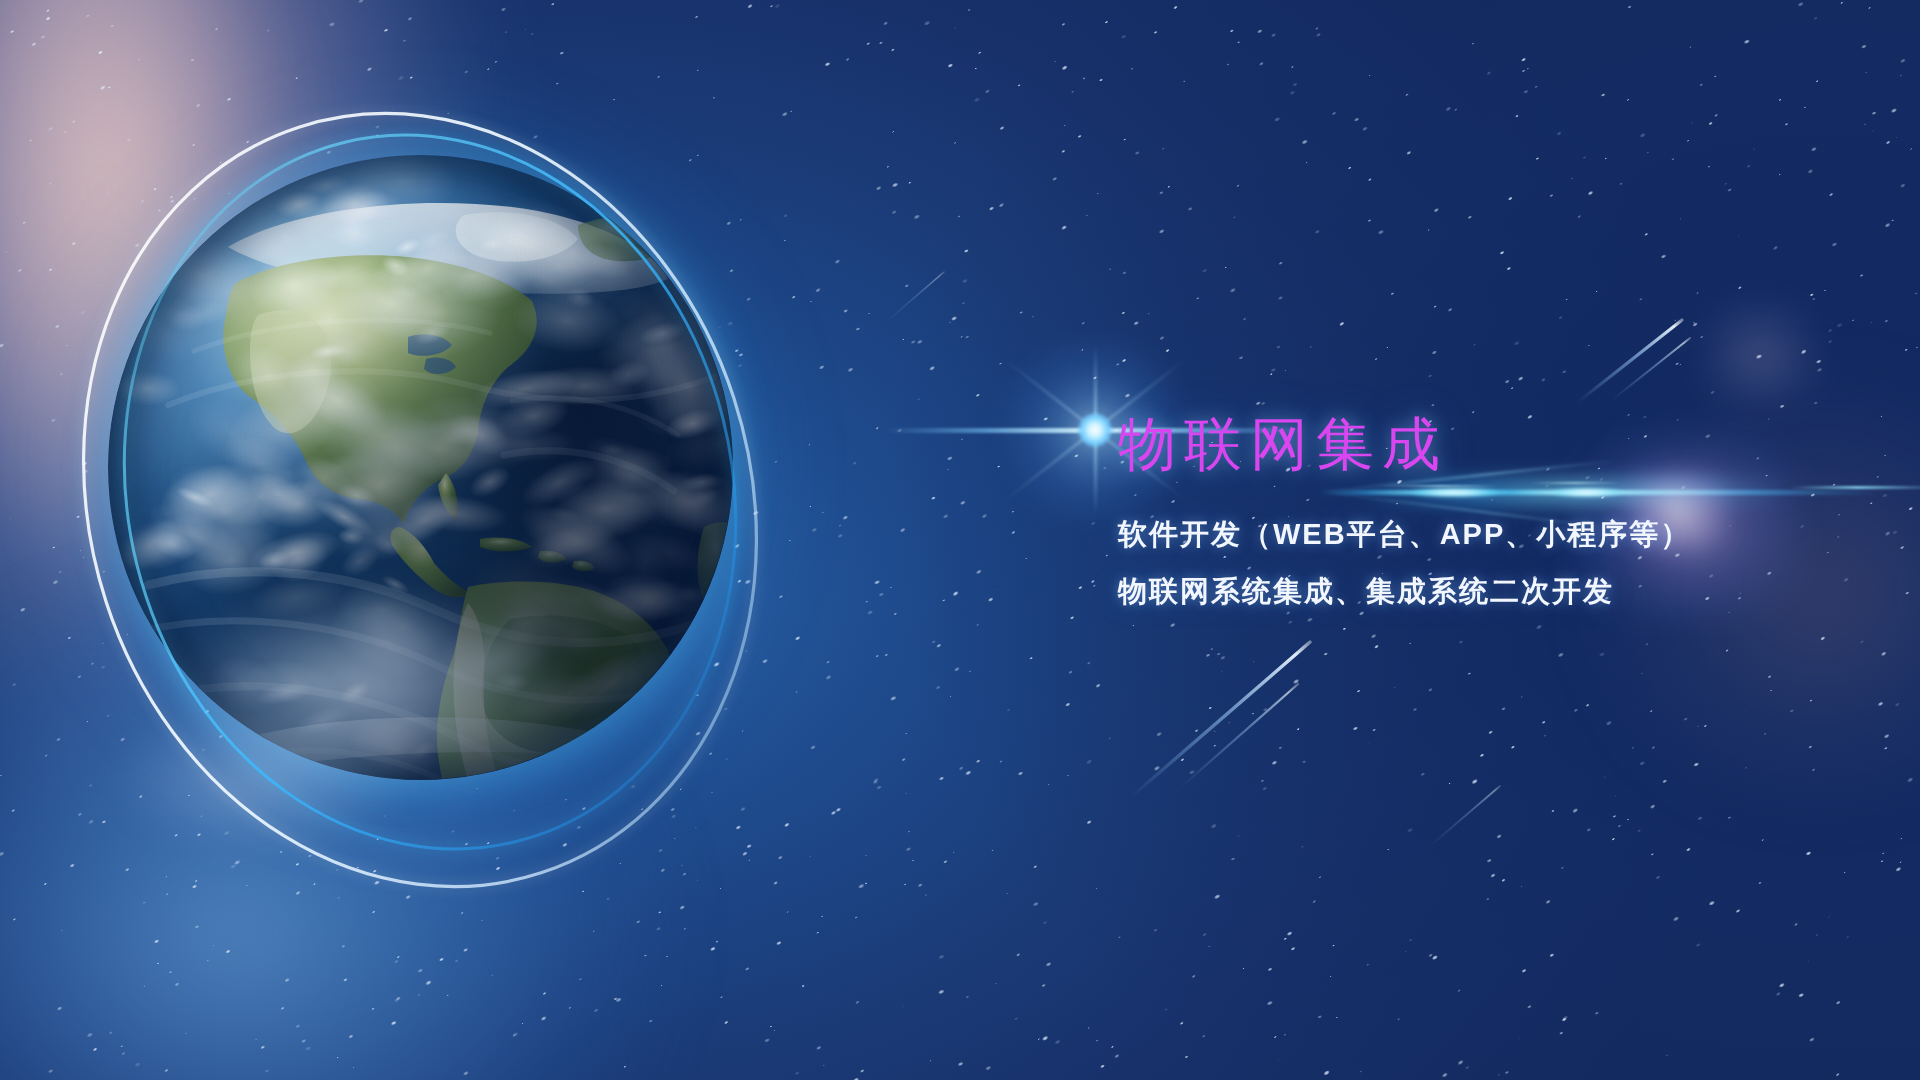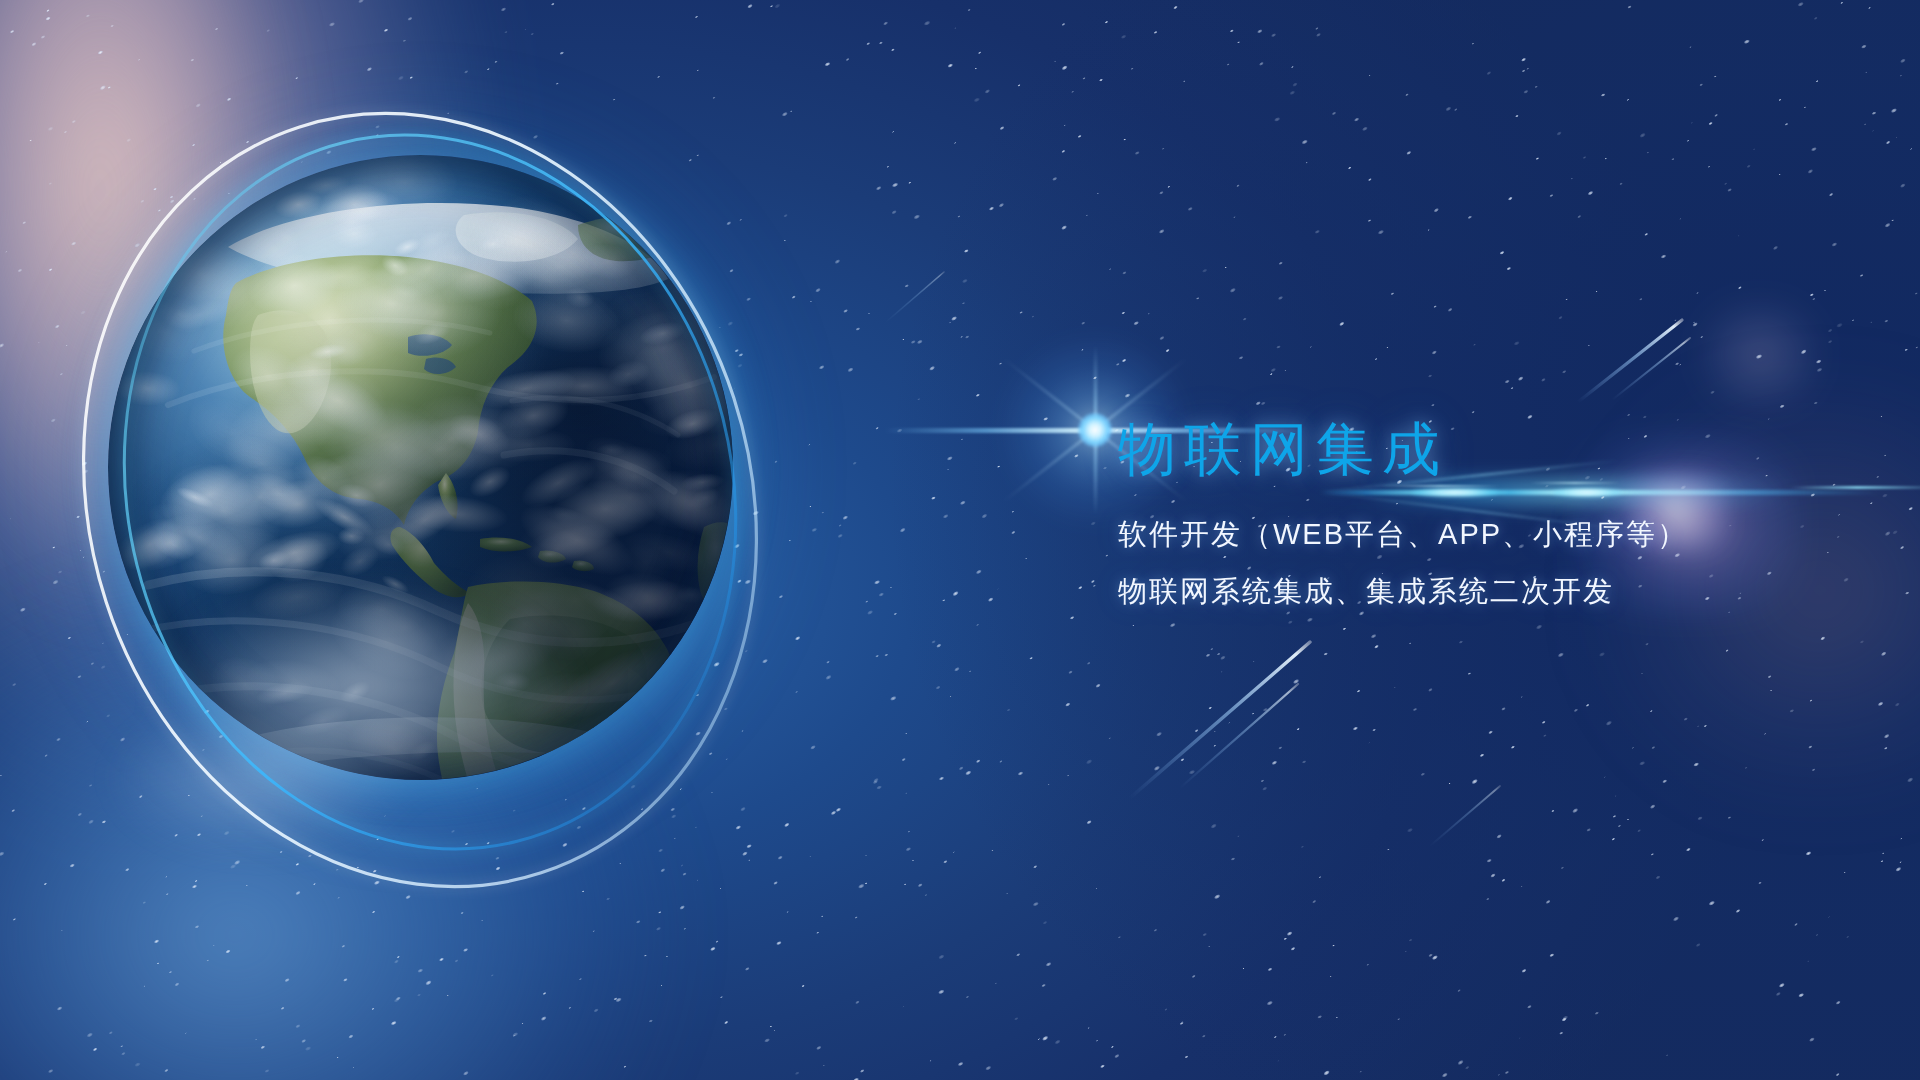--- a/index.html
+++ b/index.html
@@ -316,30 +316,31 @@
   
   .copy {
     position: absolute;
     left: 1118px; top: 420px;
     width: 780px;
     z-index: 30;
   }
   .headline {
     font-size: 58px;
     font-weight: 300;
-    color: #0ea5e9;
+    color: #d946ef;
     letter-spacing: 8px;
     line-height: 1.0;
     margin: 0 0 42px 0;
     white-space: nowrap;
     text-shadow: 0 0 18px rgba(150,205,255,0.55), 0 0 44px rgba(80,160,255,0.30);
+    font-family: Liberation Mono, monospace;
   }
   .subline {
     font-size: 29px;
-    font-weight: 400;
+    font-weight: 700;
     color: #f2f7ff;
     letter-spacing: 2px;
     line-height: 1.0;
     margin: 0 0 28px 0;
     white-space: nowrap;
     text-shadow: 0 0 12px rgba(150,200,255,0.42), 0 0 30px rgba(70,150,250,0.22);
   }
   .subline:last-child { margin-bottom: 2px; }
 </style>
 </head>

